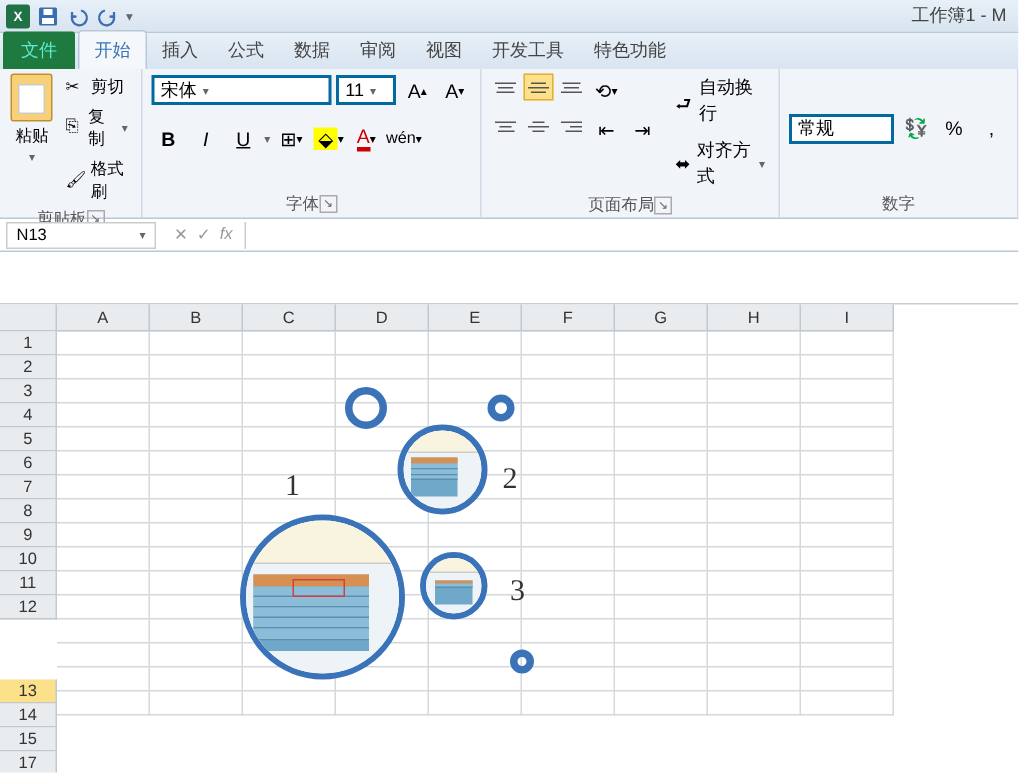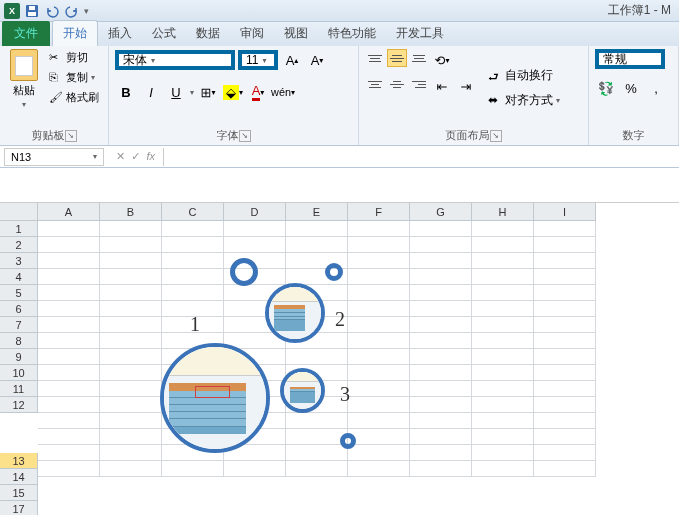--- a/index.html
+++ b/index.html
@@ -26,21 +26,21 @@
 .launcher { width: 12px; height: 12px; border: 1px solid #aaa; font-size: 8px; display: flex; align-items: center; justify-content: center; color: #666; }
 
 .paste-big { width: 36px; display: flex; flex-direction: column; align-items: center; gap: 2px; }
 .paste-icon { width: 28px; height: 32px; background: #f8d078; border: 1px solid #c09030; border-radius: 2px; position: relative; }
 .paste-icon::after { content: ''; position: absolute; top: 6px; left: 4px; right: 4px; bottom: 4px; background: #fff; border: 1px solid #ccc; }
 .clip-btns { display: flex; flex-direction: column; gap: 3px; font-size: 11px; }
 .clip-btn { display: flex; align-items: center; gap: 3px; padding: 1px 3px; }
 .mini-icon { width: 14px; height: 14px; display: inline-block; }
 
 .font-group .row { display: flex; align-items: center; gap: 3px; margin-bottom: 6px; }
-.combo { border: 4px solid #0369a1; background: #fff; height: 20px; display: flex; align-items: center; padding: 0 4px; font-size: 12px; }
+.combo { border: 2px solid #0369a1; background: #fff; height: 20px; display: flex; align-items: center; padding: 0 4px; font-size: 12px; }
 .combo .dd { margin-left: 4px; font-size: 8px; color: #666; }
 .btn-sq { width: 22px; height: 22px; border: 1px solid transparent; display: flex; align-items: center; justify-content: center; font-size: 13px; }
 
 .align-group .row { display: flex; gap: 2px; margin-bottom: 4px; }
 .align-icon { width: 20px; height: 18px; display: flex; flex-direction: column; justify-content: center; gap: 2px; padding: 2px; }
 .align-icon span { height: 1px; background: #555; display: block; }
 .hl { background: #fce08a !important; border: 1px solid #e0b040; }
 
 .num-group .row { display: flex; gap: 3px; align-items: center; margin-bottom: 4px; }
 
@@ -111,22 +111,22 @@
 </div>
 
 <div class="tabs">
   <div class="tab file">文件</div>
   <div class="tab active">开始</div>
   <div class="tab">插入</div>
   <div class="tab">公式</div>
   <div class="tab">数据</div>
   <div class="tab">审阅</div>
   <div class="tab">视图</div>
+  <div class="tab">开发工具</div>
   <div class="tab">特色功能</div>
-  <div class="tab">开发工具</div>
 </div>
 
 <div class="ribbon">
 
   <div class="group">
     <div class="group-content">
       <div class="paste-big">
         <div class="paste-icon"></div>
         <span style="font-size:11px">粘贴</span>
         <span style="font-size:8px;color:#666">▾</span>
@@ -246,21 +246,21 @@
           </div>
       </div>
     </div>
     <div class="group-label">
         <span>页面布局</span>
         <span class="launcher">↘</span>
       </div>
   </div>
 
   <div class="group num-group" style="flex:1">
-    <div class="group-content" style="flex-direction:column">
+    <div class="group-content" style="flex-direction:row">
       <div class="row">
           <div class="combo" style="width:70px">
             <span>常规</span>
           </div>
         </div>
       <div class="row">
         <div class="btn-sq">💱</div>
         <div class="btn-sq">%</div>
         <div class="btn-sq">,</div>
       </div>

